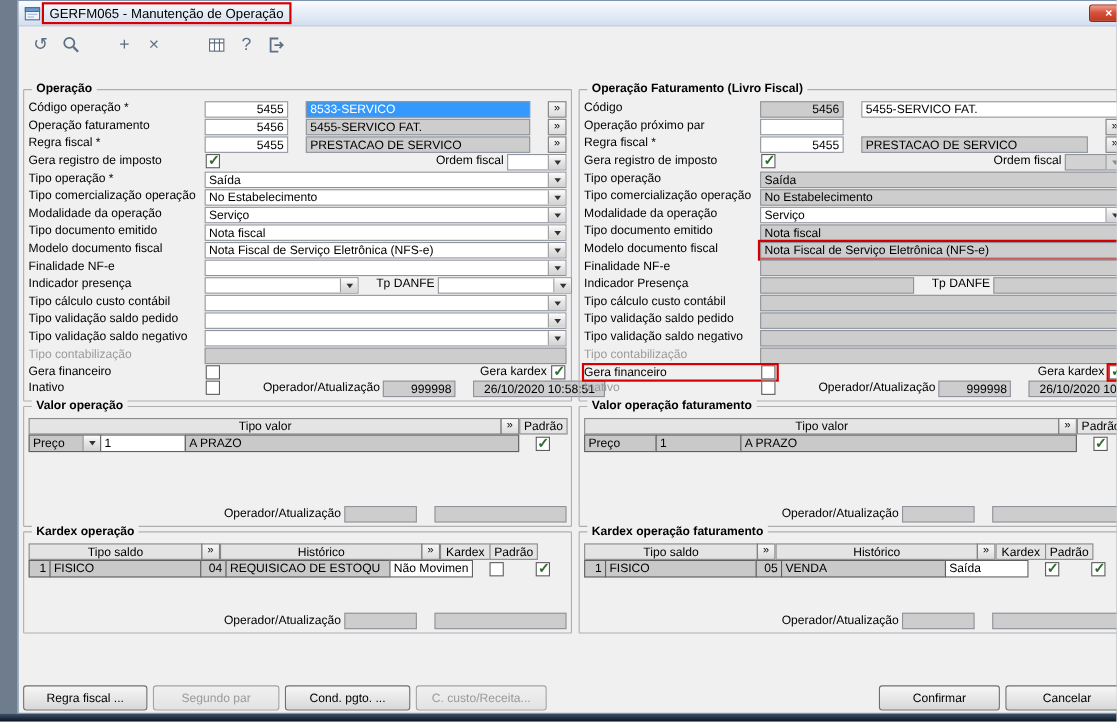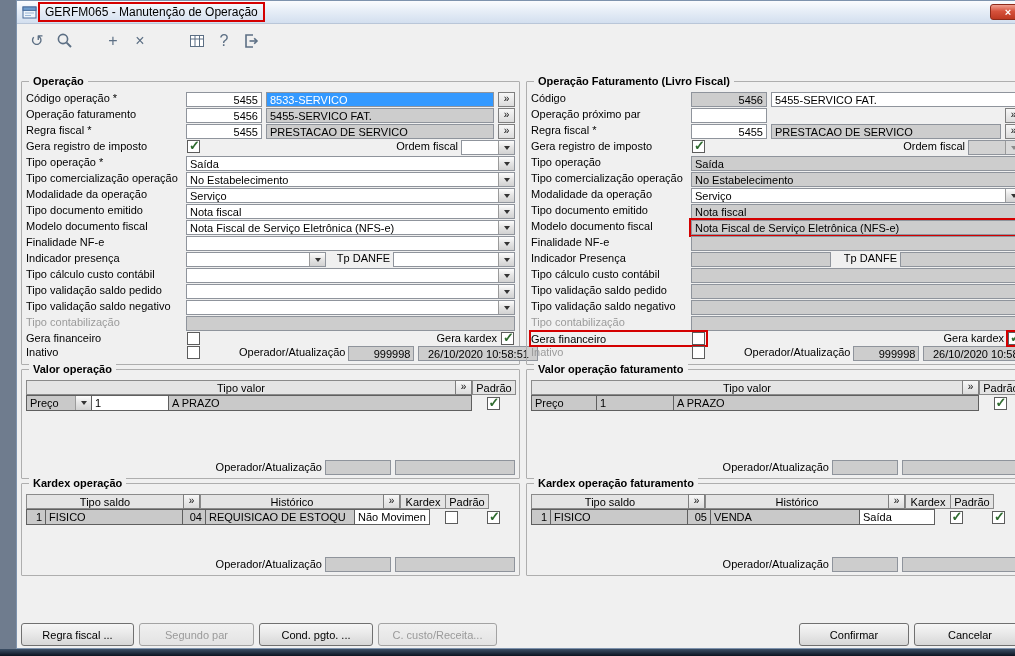--- a/index.html
+++ b/index.html
@@ -32,21 +32,21 @@
 
   
   .fr{display:flex;align-items:flex-start;height:15px;margin-bottom:1px}
   .flabel{flex:0 0 160px;width:160px;white-space:nowrap;overflow:hidden}
   .flabel.dis,.dis{color:#9b9b9b}
   .inline-label{white-space:nowrap;margin:0 3px 0 0}
   .spacer{flex:1}
   .ml38{margin-left:38px}
 
   
-  .tf{height:15px;border:1px solid #8f949c;background:#fff;padding:0 3px;display:flex;align-items:center;white-space:nowrap;overflow:hidden;margin-right:4px}
+  .tf{height:15px;border:1px solid #8f949c;background:#fff;padding:0 3px;display:flex;align-items:center;white-space:nowrap;overflow:hidden;margin-right:16px}
   .tf.last{margin-right:0}
   .tf.gray{background:#cdcdcd}
   .tf.sel{background:#3399ff;color:#fff}
   .num{justify-content:flex-end}
   .ctr{justify-content:center}
   .flex1{flex:1}
   .w54{flex:0 0 54px}.w66{flex:0 0 66px}.w76{flex:0 0 76px}.w78{flex:0 0 78px}
   .w120{flex:0 0 120px}.w122{flex:0 0 122px}.w140{flex:0 0 140px}
 
   .combo{position:relative;padding-right:18px}

